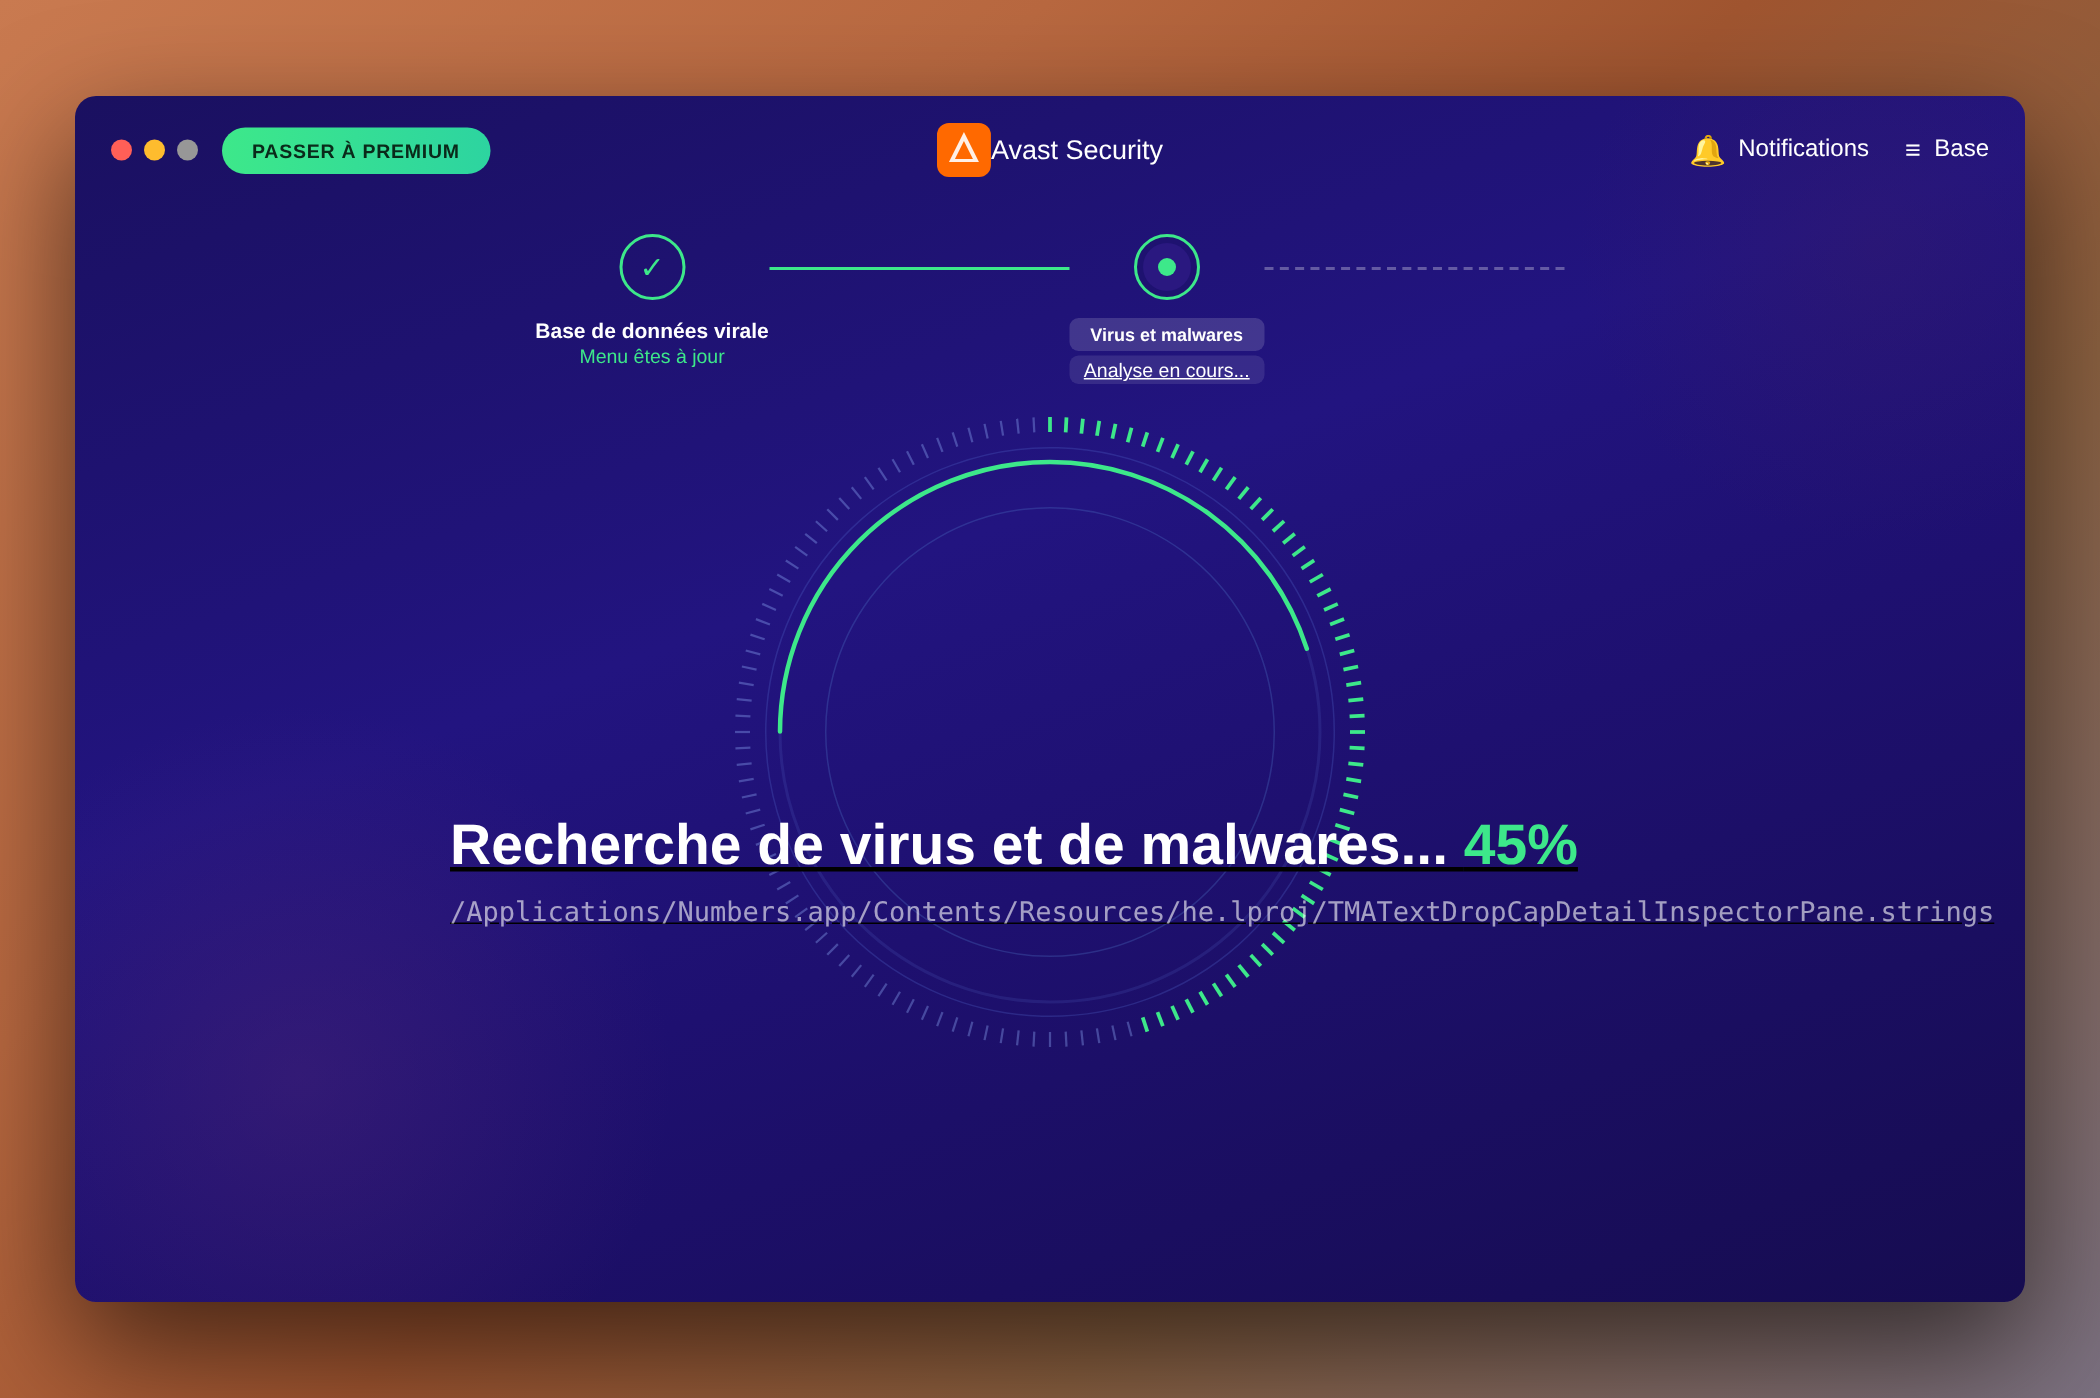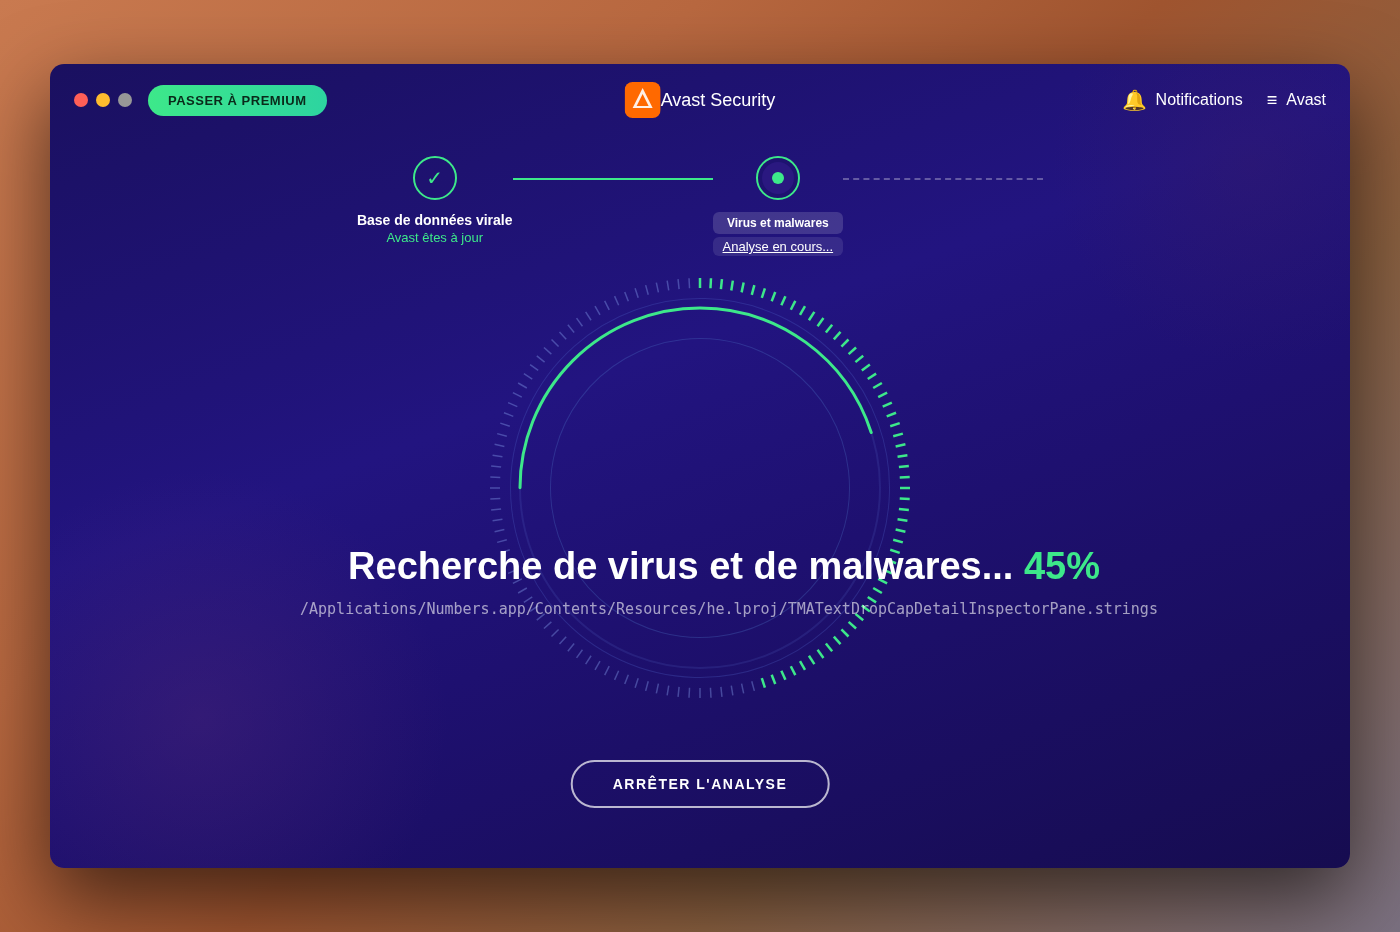--- a/index.html
+++ b/index.html
@@ -309,37 +309,38 @@
       left: -30px;
       width: 440px;
       height: 440px;
     }
 
     .scan-text {
       position: absolute;
       top: 58%;
       left: 50%;
       transform: translate(-50%, -50%);
-      text-align: right;
+      text-align: left;
       width: 800px;
+      text-decoration: underline;
     }
 
     .scan-main-text {
       font-size: 38px;
       font-weight: 700;
       color: #ffffff;
     }
 
     .scan-percentage {
       color: #3de88a;
     }
 
     .scan-file-path {
       color: rgba(255,255,255,0.6);
-      font-size: 15px;
+      font-size: 18px;
       margin-top: 12px;
       font-family: monospace;
     }
 
     
     .stop-btn-container {
       position: absolute;
       bottom: 60px;
       left: 50%;
       transform: translateX(-50%);
@@ -405,34 +406,34 @@
       <span class="app-title">Avast Security</span>
     </div>
 
     <div class="right-controls">
       <button class="notifications-btn">
         <span class="bell-icon">🔔</span>
         <span>Notifications</span>
       </button>
       <button class="menu-btn">
         <span class="hamburger-icon">≡</span>
-        <span>Avast</span>
+        <span>Base</span>
       </button>
     </div>
   </div>
 
   <div class="progress-steps">
 
     <div class="step">
       <div class="step-circle completed">
         <span style="color:#3de88a; font-size:20px;">✓</span>
       </div>
       <div class="step-label">
         <div class="step-name">Base de données virale</div>
-        <div class="step-status-text green">Avast êtes à jour</div>
+        <div class="step-status-text green">Menu êtes à jour</div>
       </div>
     </div>
 
     <div class="connector completed-line"></div>
 
     <div class="step">
       <div class="step-circle active">
         <span class="inner-dot"></span>
       </div>
       <div class="step-label active-label">
@@ -591,17 +592,14 @@
       </svg>
     </div>
 
     <div class="scan-text">
       <div class="scan-main-text">
         <span>Recherche de virus et de malwares... </span><span class="scan-percentage">45%</span>
       </div>
       <div class="scan-file-path">/Applications/Numbers.app/Contents/Resources/he.lproj/TMATextDropCapDetailInspectorPane.strings</div>
     </div>
 
-    <div class="stop-btn-container">
-      <button class="stop-btn">ARRÊTER L'ANALYSE</button>
-    </div>
   </div>
 </div>
 
 </body></html>

